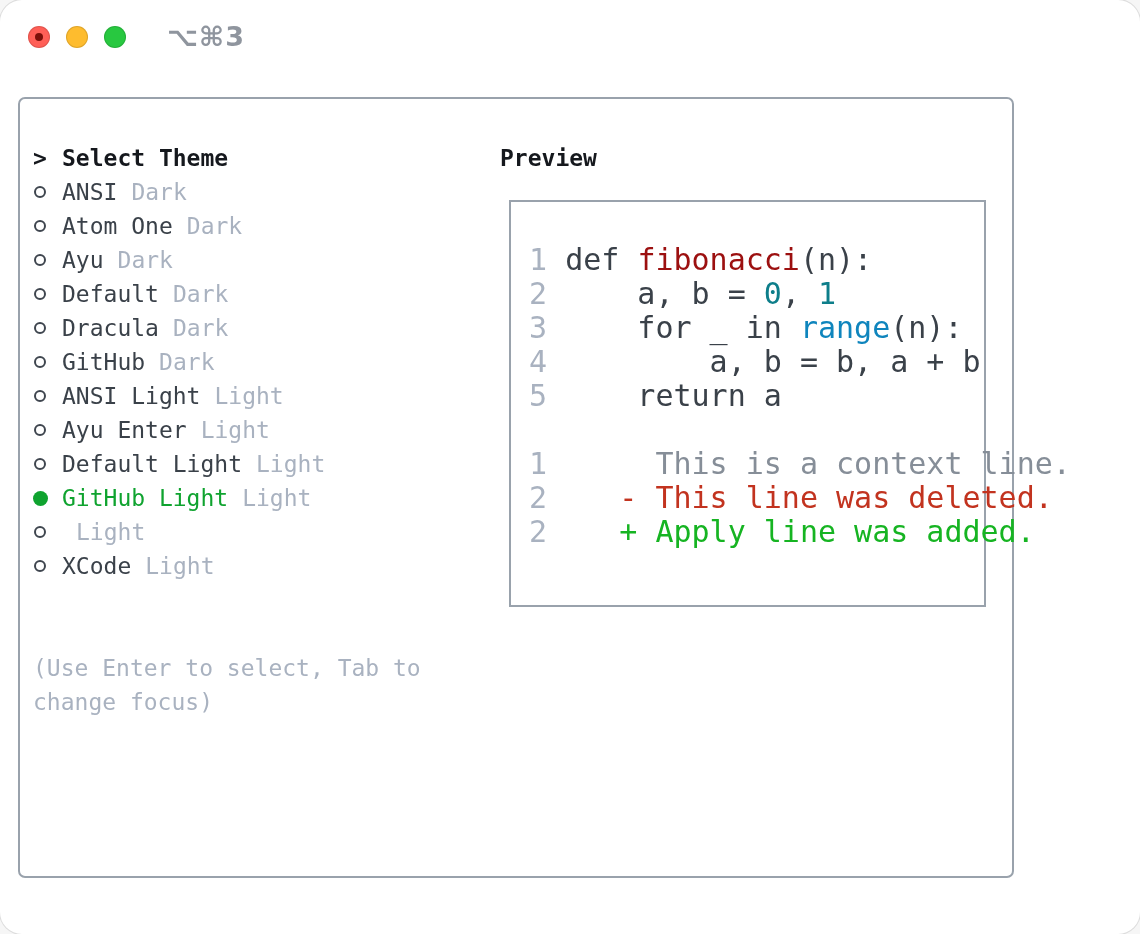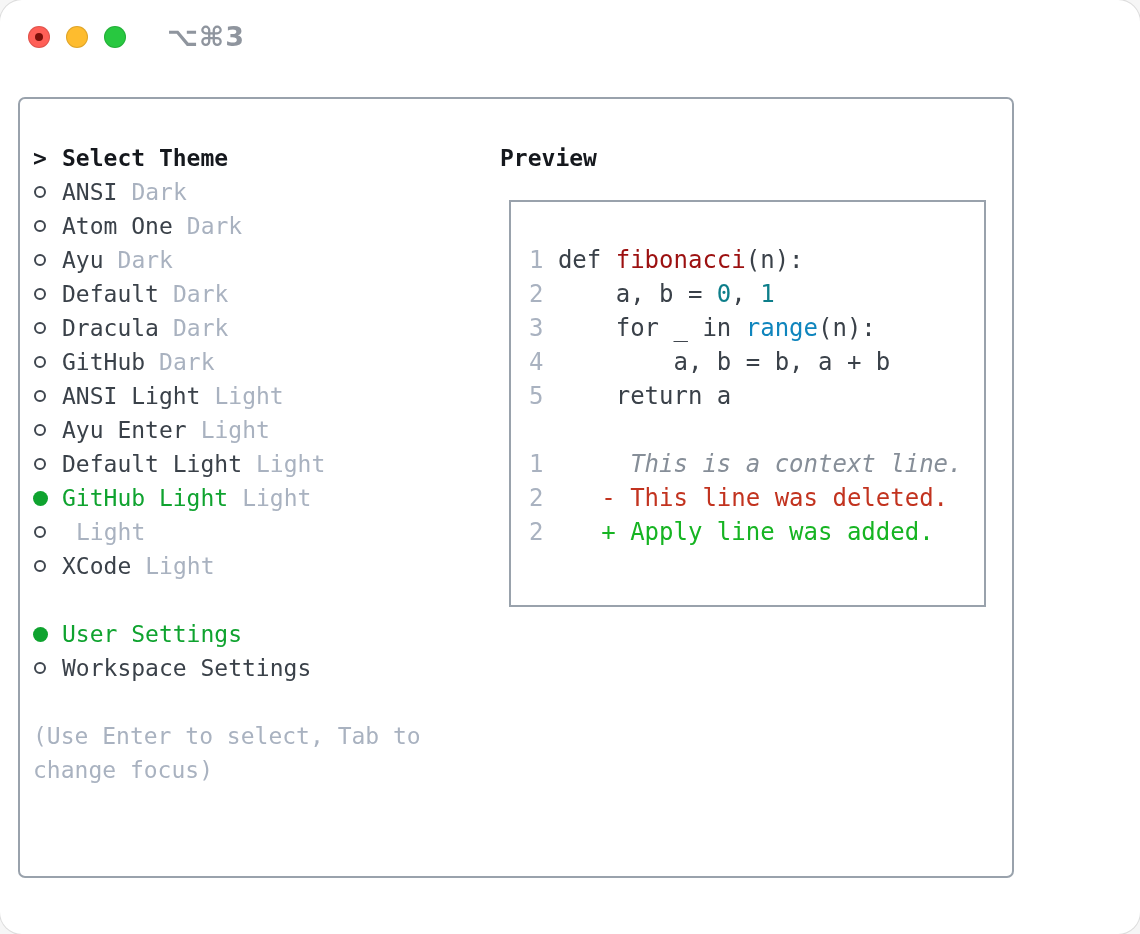--- a/index.html
+++ b/index.html
@@ -55,28 +55,28 @@
   .variant{color:var(--text-muted);margin-left:14px;}
   .left-pane{position:absolute;left:13px;top:42px;width:450px;}
   .hint .row{color:var(--text-muted);}
   
   .preview-label{position:absolute;left:480px;top:42px;font-weight:bold;color:var(--heading);}
   .preview-box{
     position:absolute;left:489px;top:101px;width:477px;height:407px;
     border:2px solid var(--border);background:#fff;
   }
   .code{padding:41px 0 0 18px;}
-  .code-line{height:34px;line-height:34px;font-size:24px;white-space:pre;color:var(--text-dark);}
+  .code-line{height:34px;line-height:34px;font-size:30px;white-space:pre;color:var(--text-dark);}
   .tk-n{color:var(--line-number);}
   .tk-p{color:var(--text-dark);}
   .tk-kw{color:var(--text-dark);}
   .tk-fn{color:var(--syntax-function);}
   .tk-num{color:var(--syntax-number);}
   .tk-bi{color:var(--syntax-builtin);text-align:right;}
-  .tk-ctx{color:var(--diff-context);font-style:italic;}
+  .tk-ctx{color:var(--diff-context);}
   .tk-del{color:var(--diff-deleted);}
   .tk-add{color:var(--diff-added);}
 </style>
 </head>
 <body>
 
 <div class="screen">
 
   <div class="titlebar">
     <span class="tl red">
@@ -106,24 +106,20 @@
           <div class="row option"><span class="bullet"><span class="circle"></span></span><span class="tname">Ayu Enter</span><span class="variant">Light</span></div>
           <div class="row option"><span class="bullet"><span class="circle"></span></span><span class="tname">Default Light</span><span class="variant">Light</span></div>
           <div class="row option selected"><span class="bullet"><span class="circle filled"></span></span><span class="tname">GitHub Light</span><span class="variant">Light</span></div>
           <div class="row option"><span class="bullet"><span class="circle"></span></span><span class="variant">Light</span></div>
           <div class="row option"><span class="bullet"><span class="circle"></span></span><span class="tname">XCode</span><span class="variant">Light</span></div>
         </div>
 
       <div class="row"> </div>
 
 
-      <div>
-          <div class="row option selected"><span class="bullet"><span class="circle filled"></span></span><span class="tname">User Settings</span></div>
-          <div class="row option"><span class="bullet"><span class="circle"></span></span><span class="tname">Workspace Settings</span></div>
-        </div>
 
       <div class="row"> </div>
 
       <div class="hint">
         <div class="row">(Use Enter to select, Tab to</div>
         <div class="row">change focus)</div>
       </div>
     </div>
 
     <div class="row preview-label">Preview</div>

